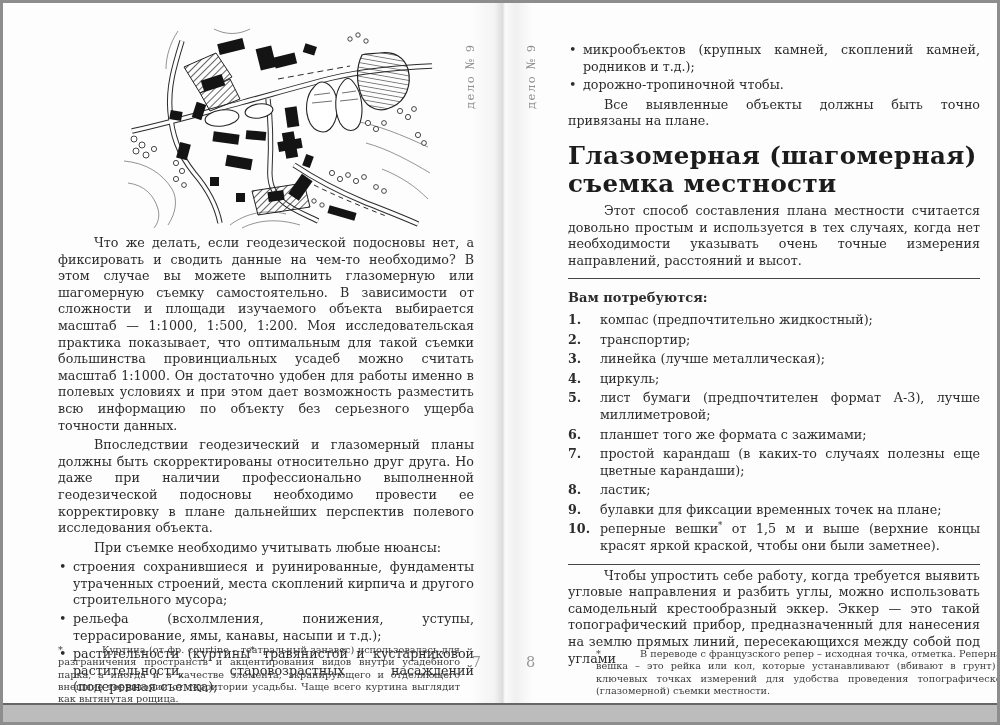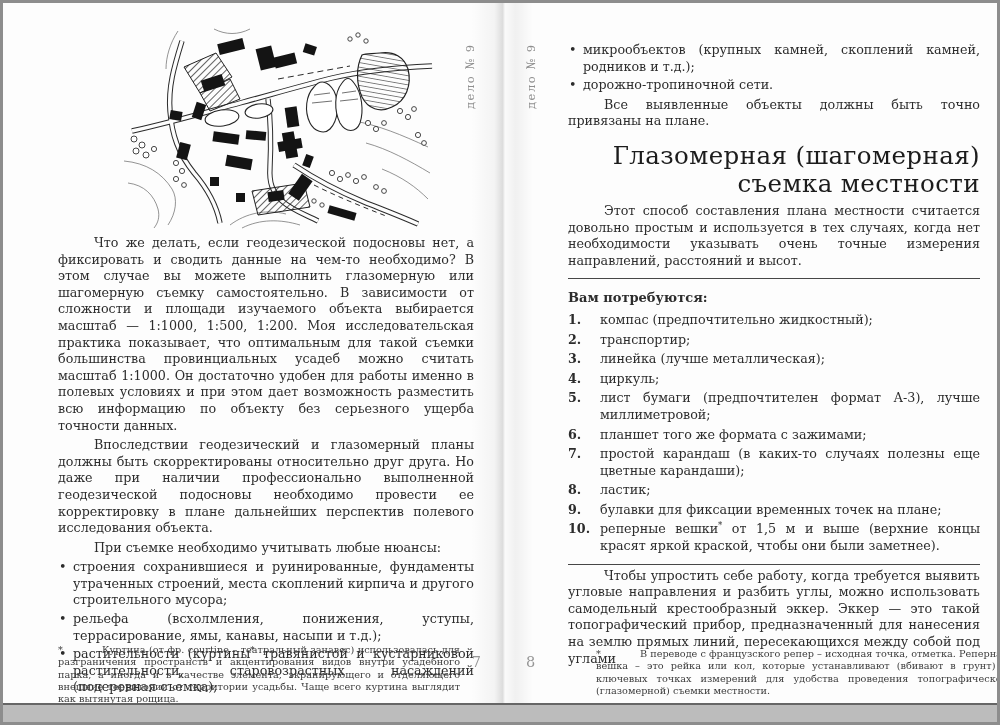--- a/index.html
+++ b/index.html
@@ -36,22 +36,22 @@
   .col p { margin:3px 0 0; text-indent:36px; }
   .col p.first { margin-top:0; }
 
   ul.bullets { list-style:none; margin:3px 0 0; padding:0; }
   ul.bullets li { position:relative; padding-left:15px; margin-top:2px; }
   ul.bullets li .bullet-mark { position:absolute; left:1px; top:0; }
 
   sup.fnref { font-size:8.5px; vertical-align:super; line-height:0; }
 
   .chapter-heading {
-    font-size:24.5px; line-height:28.5px; font-weight:normal; color:#1c1c1c;
-    letter-spacing:0.4px; margin:12px 0 4px; text-align:right; text-indent:0;
+    font-size:24.5px; line-height:28.5px; font-weight:bold; color:#1c1c1c;
+    letter-spacing:0.4px; margin:12px 0 4px; text-align:left; text-indent:0;
   }
   .rule { border:none; border-top:1.4px solid #474747; margin:9px 0 0; }
   .list-title { font-weight:bold; margin-top:11px; font-size:13px; text-indent:0; }
 
   ol.supplies { list-style:none; margin:5px 0 0; padding:0; }
   ol.supplies li { display:flex; margin-top:3px; }
   ol.supplies .num { font-weight:bold; flex:0 0 32px; }
   ol.supplies .itext { flex:1; text-align:justify; }
 
   .footnote {
@@ -218,21 +218,21 @@
   </div>
 
   <div class="col" style="left:565px; top:37px; width:412px;">
     <ul class="bullets" style="margin-top:0;">
       <li>
         <span class="bullet-mark">•</span>
         <span>микрообъектов (крупных камней, скоплений камней, родников и т.д.);</span>
       </li>
       <li>
         <span class="bullet-mark">•</span>
-        <span>дорожно-тропиночной сети.</span>
+        <span>дорожно-тропиночной чтобы.</span>
       </li>
     </ul>
     <p>Все выявленные объекты должны быть точно привязаны на плане.</p>
 
     <h1 class="chapter-heading">Глазомерная (шагомерная) съемка местности</h1>
 
     <p>Этот способ составления плана местности считается довольно простым и используется в тех случаях, когда нет необходимости указывать очень точные измерения направлений, расстояний и высот.</p>
 
     <hr class="rule">
     <div class="list-title">Вам потребуются:</div>

